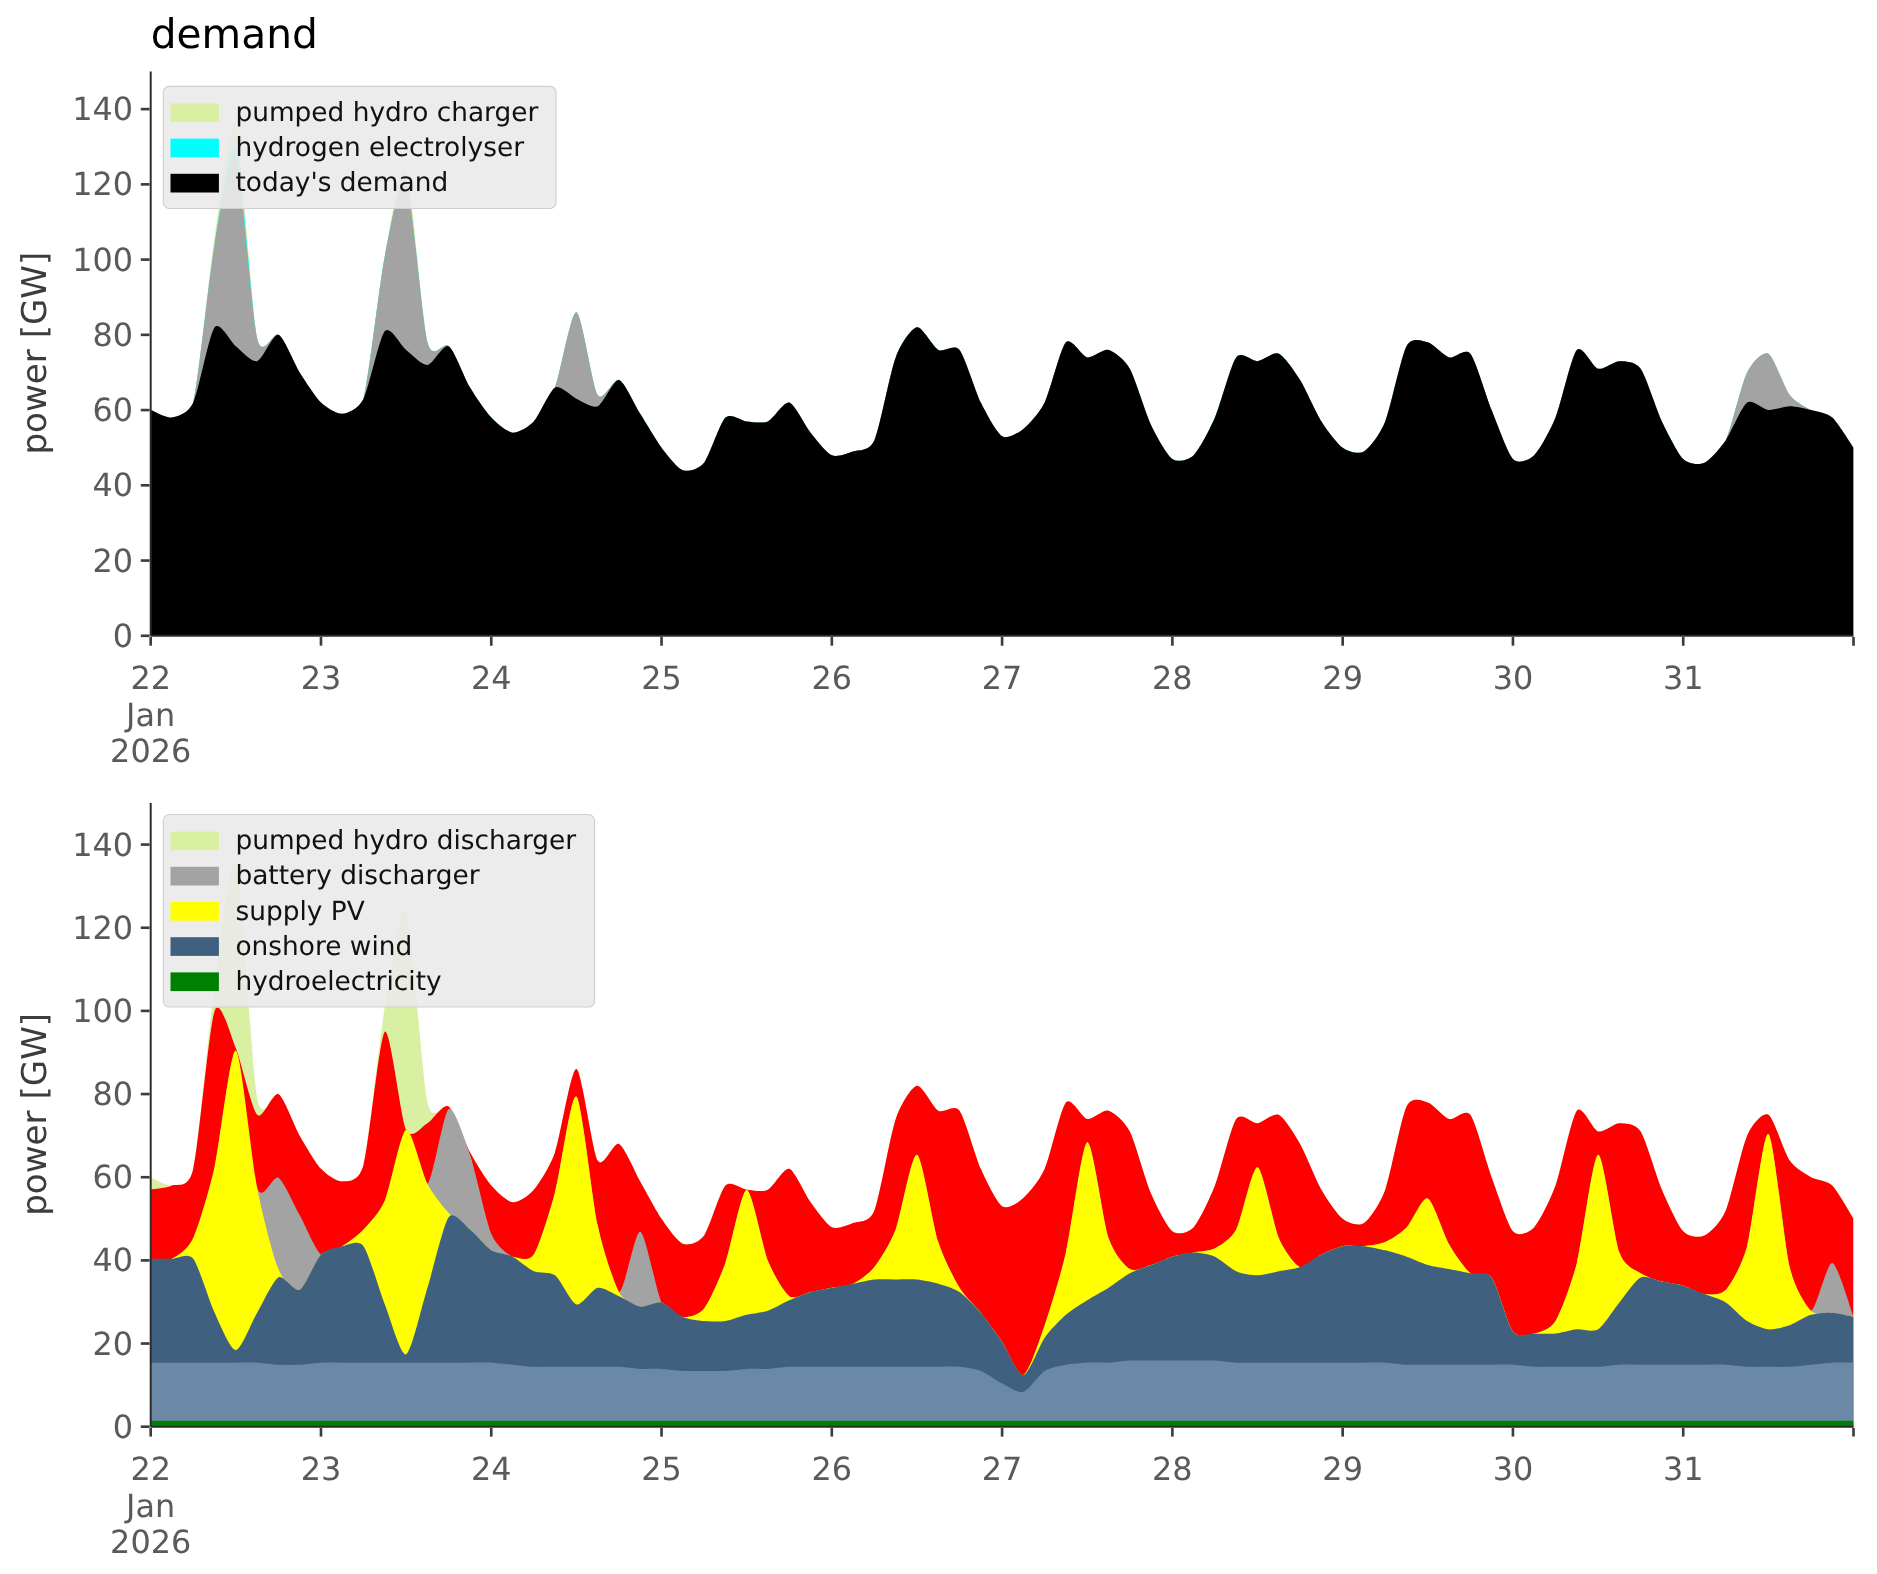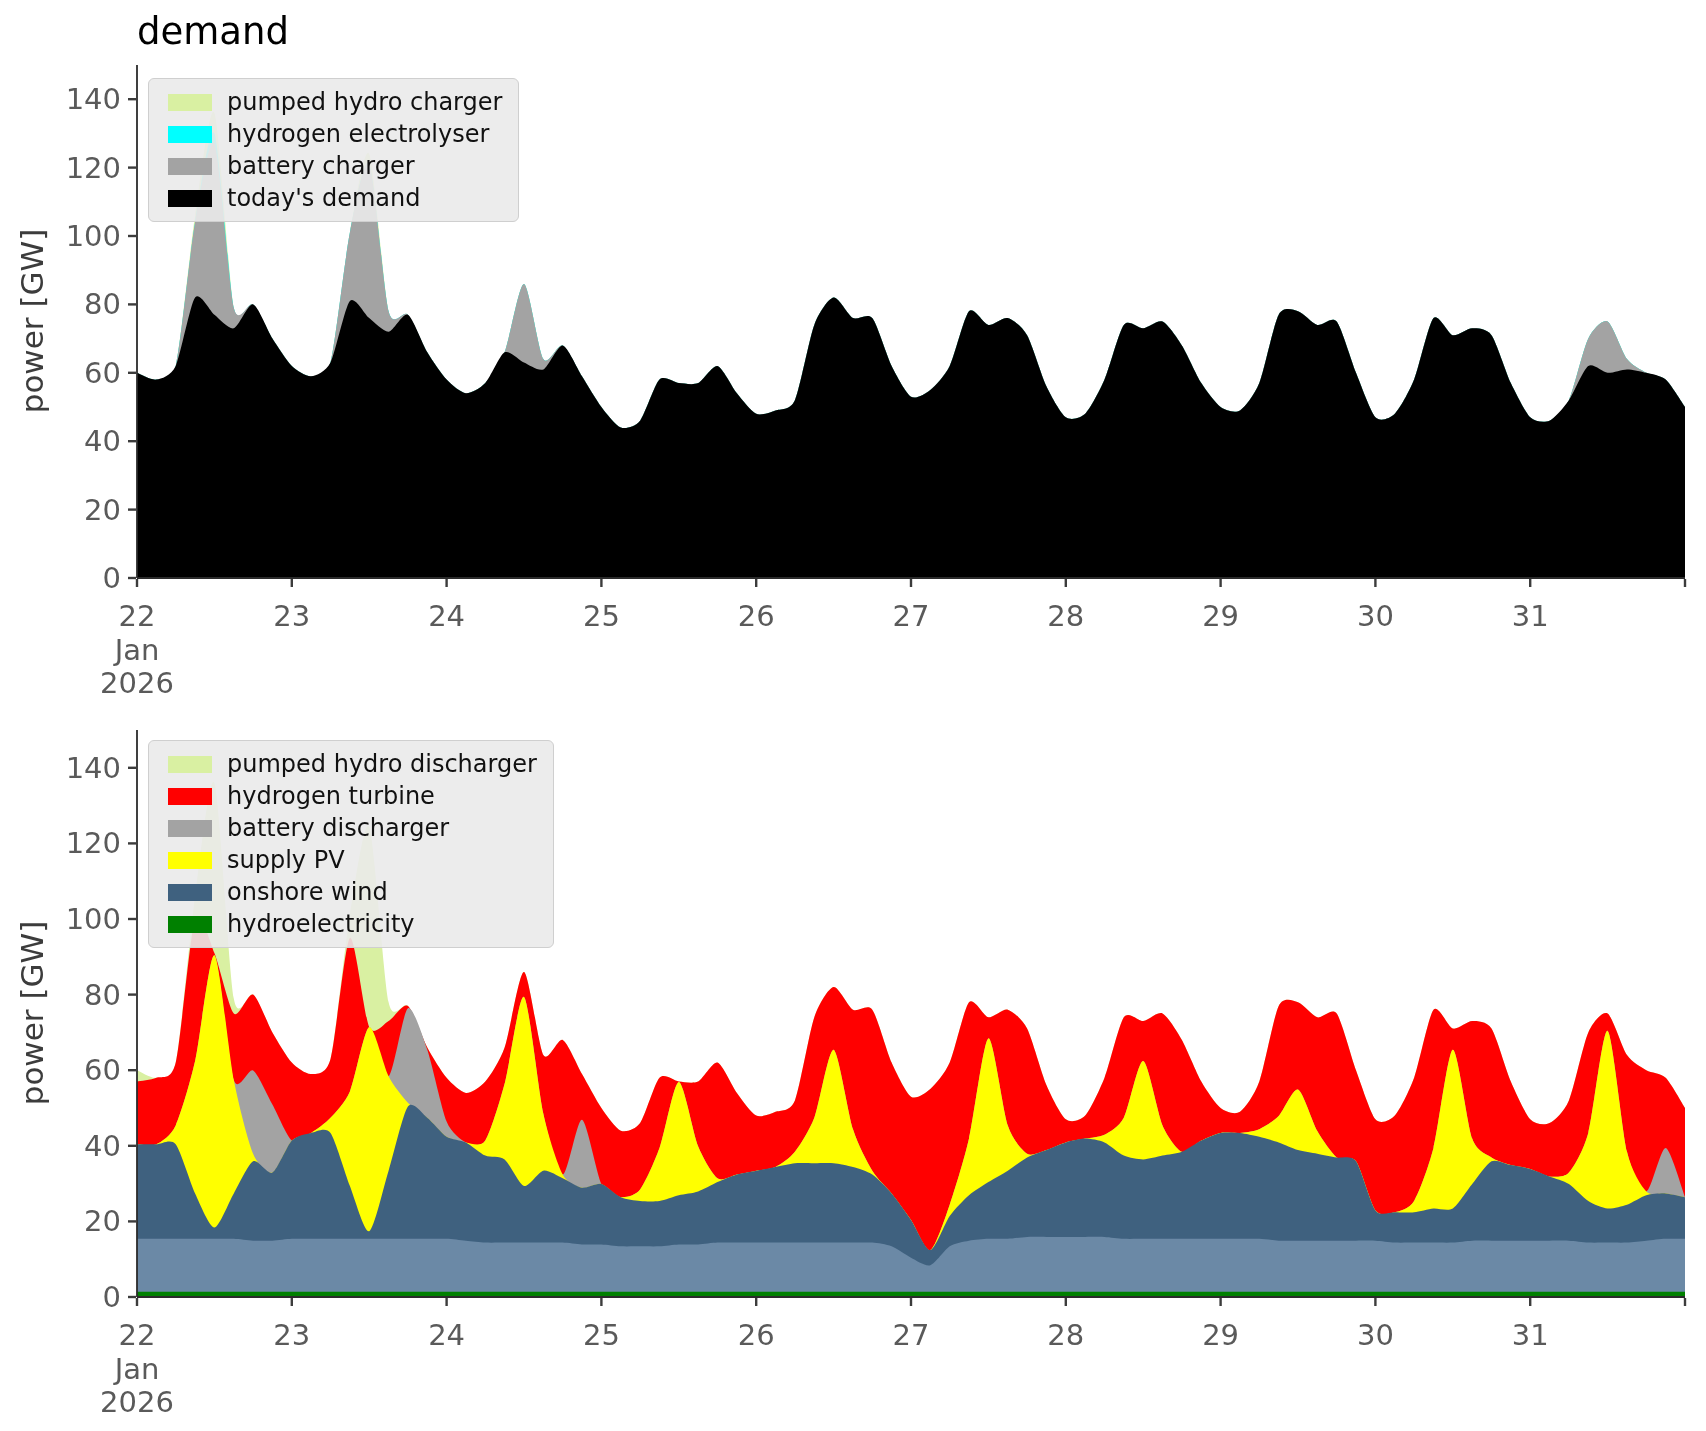--- a/index.html
+++ b/index.html
@@ -4,21 +4,21 @@
 <style>
   html,body{margin:0;padding:0;background:#ffffff;}
   #figure{position:relative;width:1706px;height:1431px;background:#ffffff;
           font-family:"DejaVu Sans","Liberation Sans",sans-serif;overflow:hidden;}
   svg{position:absolute;left:0;top:0;}
   .chart-title{position:absolute;left:137px;width:1548px;text-align:left;
                font-size:37px;color:#000000;line-height:44px;}
   .y-label{position:absolute;width:300px;text-align:center;font-size:31px;color:#3c3c3c;
            transform:rotate(-90deg);transform-origin:center;line-height:34px;}
   .legend{position:absolute;background:rgba(234,234,234,0.9);border:1px solid #cfcfcf;
-          border-radius:6px;padding:7px 16px 7px 19px;z-index:5;}
+          border-radius:6px;padding:7px 16px 7px 6px;z-index:5;}
   .legend-row{display:flex;align-items:center;height:32px;white-space:nowrap;}
   .legend-swatch{display:inline-block;width:44px;height:17px;margin-right:15px;flex:0 0 44px;}
   .legend-text{font-size:24px;color:#111111;}
   text.tick-label{fill:#5a5a5a;font-size:29px;}
   text.sub-label{fill:#5a5a5a;font-size:29px;}
 </style>
 </head>
 <body>
 
 <div id="figure">
@@ -140,36 +140,28 @@
   <div class="legend" id="legend0" style="left:148px;top:78px">
       <div class="legend-row">
         <span class="legend-swatch" style="background: rgb(217, 240, 162);"></span>
         <span class="legend-text">pumped hydro charger</span>
       </div>
       <div class="legend-row">
         <span class="legend-swatch" style="background: rgb(0, 255, 255);"></span>
         <span class="legend-text">hydrogen electrolyser</span>
       </div>
       <div class="legend-row">
-        <span class="legend-swatch" style="background: rgb(163, 163, 163);"></span>
-        <span class="legend-text">battery charger</span>
-      </div>
-      <div class="legend-row">
         <span class="legend-swatch" style="background: rgb(0, 0, 0);"></span>
         <span class="legend-text">today's demand</span>
       </div>
     </div>
   <div class="legend" id="legend1" style="left:148px;top:740px">
       <div class="legend-row">
         <span class="legend-swatch" style="background: rgb(217, 240, 162);"></span>
         <span class="legend-text">pumped hydro discharger</span>
-      </div>
-      <div class="legend-row">
-        <span class="legend-swatch" style="background: rgb(255, 0, 0);"></span>
-        <span class="legend-text">hydrogen turbine</span>
       </div>
       <div class="legend-row">
         <span class="legend-swatch" style="background: rgb(163, 163, 163);"></span>
         <span class="legend-text">battery discharger</span>
       </div>
       <div class="legend-row">
         <span class="legend-swatch" style="background: rgb(255, 255, 0);"></span>
         <span class="legend-text">supply PV</span>
       </div>
       <div class="legend-row">

